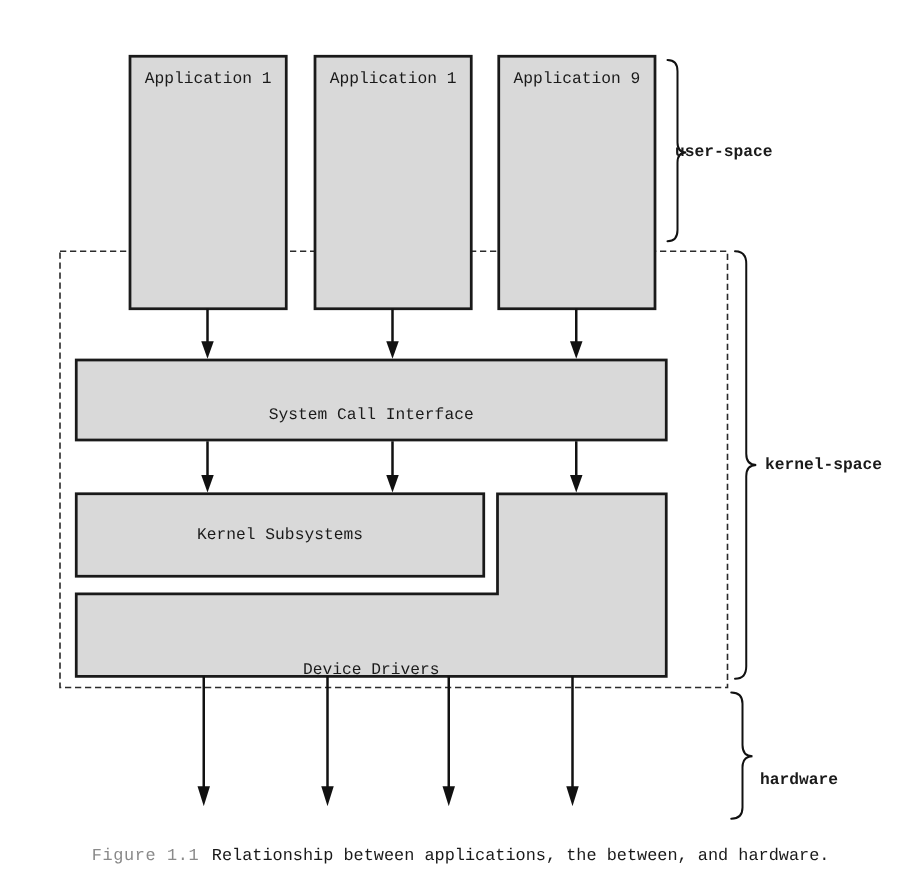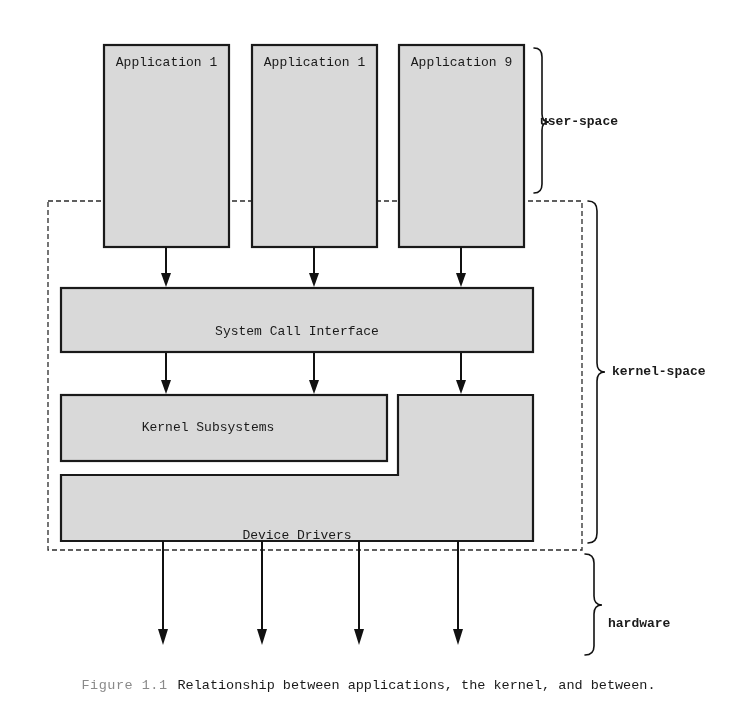--- a/index.html
+++ b/index.html
@@ -106,26 +106,26 @@
       <path d="M 585,554 Q 594,554 594,563 L 594,596 Q 594,605 602,605 Q 594,605 594,614 L 594,646 Q 594,655 585,655"></path>
     </g>
   </svg>
 
   <div class="lbl centered" style="left:104px; top:55px; width:125px;">Application 1</div>
   <div class="lbl centered" style="left:252px; top:55px; width:125px;">Application 1</div>
   <div class="lbl centered" style="left:399px; top:55px; width:125px;">Application 9</div>
 
   <div class="lbl centered" style="left:61px; top:324px; width:472px;">System Call Interface</div>
 
-  <div class="lbl centered" style="left:45px; top:420px; width:326px;text-align:center;">Kernel Subsystems</div>
+  <div class="lbl centered" style="left:61px; top:420px; width:326px;text-align:center;">Kernel Subsystems</div>
 
   <div class="lbl centered" style="left:61px; top:500px; width:472px;margin-top:28px;">Device Drivers</div>
 
   <div class="lbl bold" style="left:540px; top:114px;">user-space</div>
   <div class="lbl bold" style="left:612px; top:364px;">kernel-space</div>
   <div class="lbl bold" style="left:608px; top:616px;">hardware</div>
 
   <div class="caption">
     <span class="figure-label">Figure 1.1</span>
-    <span class="figure-text">Relationship between applications, the kernel, and between.</span>
+    <span class="figure-text">Relationship between applications, the between, and hardware.</span>
   </div>
 
 </div>
 
 </body></html>

